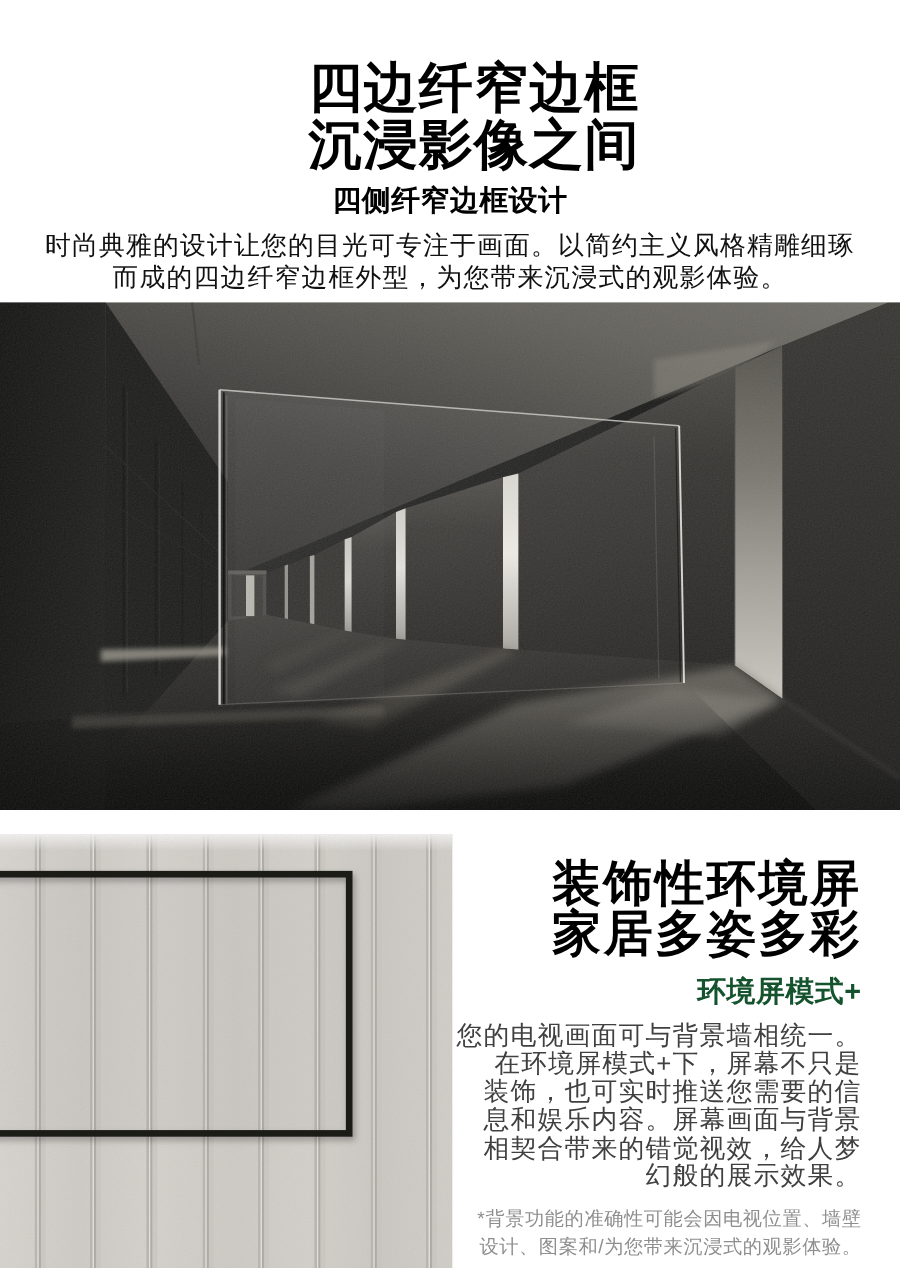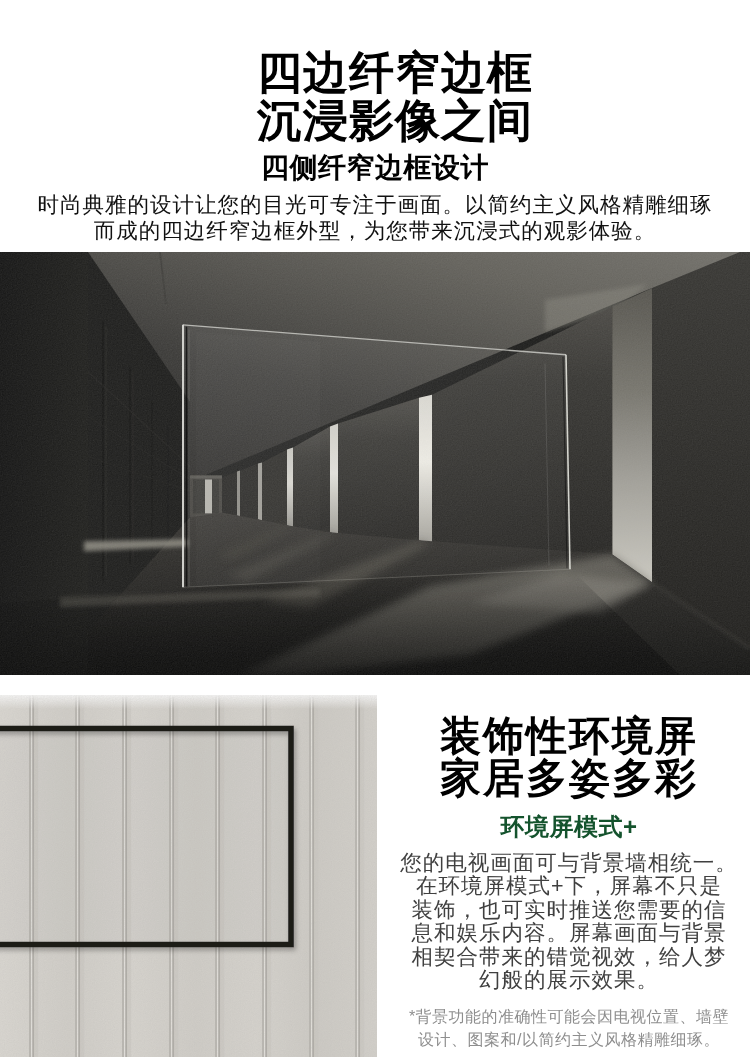--- a/index.html
+++ b/index.html
@@ -9,34 +9,34 @@
     font-family:"Liberation Sans","DejaVu Sans",sans-serif;
     color:#000;
   }
   
   .hero-copy{position:absolute;left:0;top:0;width:750px;text-align:center;}
   .hero-headline{
     margin:49px 0 0 0;font-size:45px;line-height:48px;font-weight:bold;
     letter-spacing:1px;color:#000;white-space:pre-line;padding-left:40px;
   }
   .hero-subtitle{
-    margin:9px 0 0 0;font-size:28px;line-height:27px;font-weight:bold;
+    margin:9px 0 0 0;font-size:24px;line-height:27px;font-weight:bold;
     letter-spacing:0.5px;color:#000;
   }
   .hero-body{
     margin:11px 0 12px 0;font-size:21.5px;line-height:26px;font-weight:400;
     letter-spacing:1px;color:#111;white-space:pre-line;
   }
   
   .corridor-fig{position:absolute;left:0;top:252px;width:750px;height:423px;margin:0;}
   .corridor-fig svg{display:block;}
   
   .wall-fig{position:absolute;left:0;top:695px;width:377px;height:362px;margin:0;}
   .wall-fig svg{display:block;}
-  .bottom-copy{position:absolute;left:396px;top:700px;width:346px;text-align:center;}
+  .bottom-copy{position:absolute;left:372px;top:700px;width:346px;text-align:right;}
   .bottom-headline{
     margin:15px 0 0 0;font-size:41px;line-height:42px;font-weight:bold;
     letter-spacing:2px;color:#000;white-space:pre-line;
   }
   .bottom-subtitle{
     margin:14px 0 0 0;font-size:24px;line-height:27px;font-weight:bold;
     letter-spacing:0.5px;color:#14532d;
   }
   .bottom-body{
     margin:12px 0 0 0;font-size:21.5px;line-height:23.4px;font-weight:400;
@@ -278,16 +278,16 @@
     <h1 class="bottom-headline">装饰性环境屏
 家居多姿多彩</h1>
     <h2 class="bottom-subtitle">环境屏模式+</h2>
     <p class="bottom-body">您的电视画面可与背景墙相统一。
 在环境屏模式+下，屏幕不只是
 装饰，也可实时推送您需要的信
 息和娱乐内容。屏幕画面与背景
 相契合带来的错觉视效，给人梦
 幻般的展示效果。</p>
     <p class="bottom-footnote">*背景功能的准确性可能会因电视位置、墙壁
-设计、图案和/以简约主义风格精雕细琢。</p>
+设计、图案和/为您带来沉浸式的观影体验。</p>
   </section>
 
 </div>
 
 </body></html>

